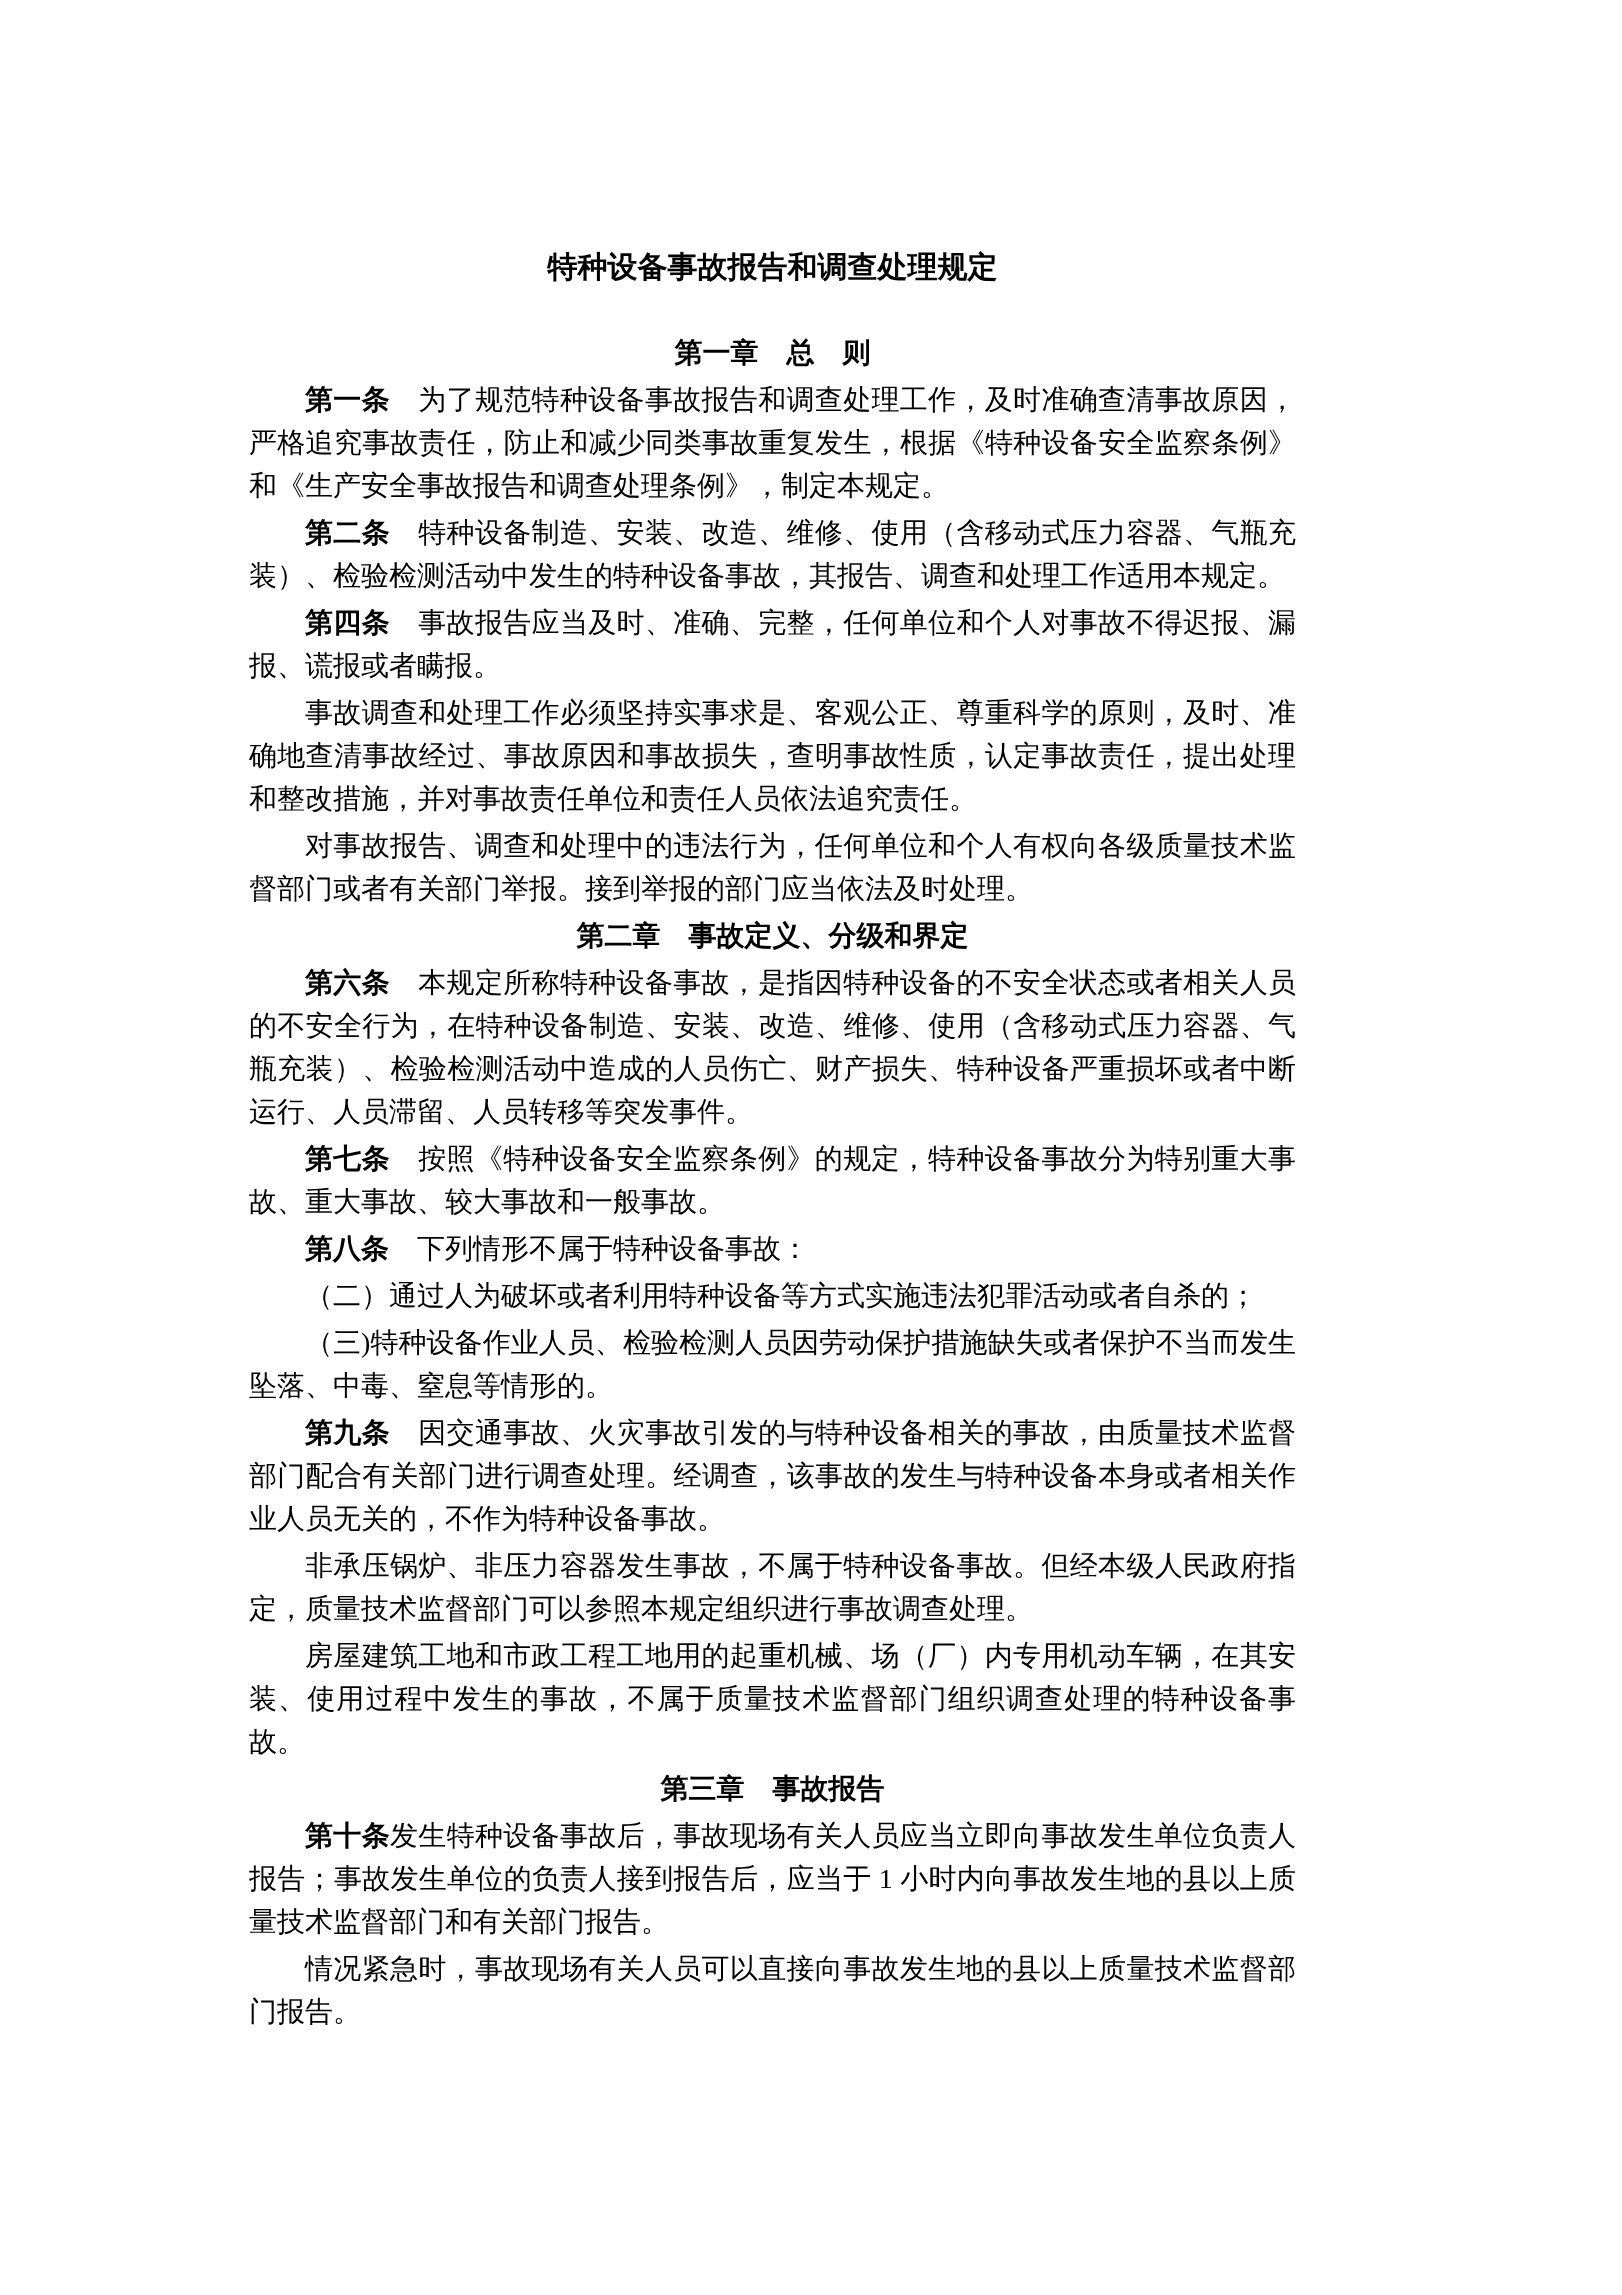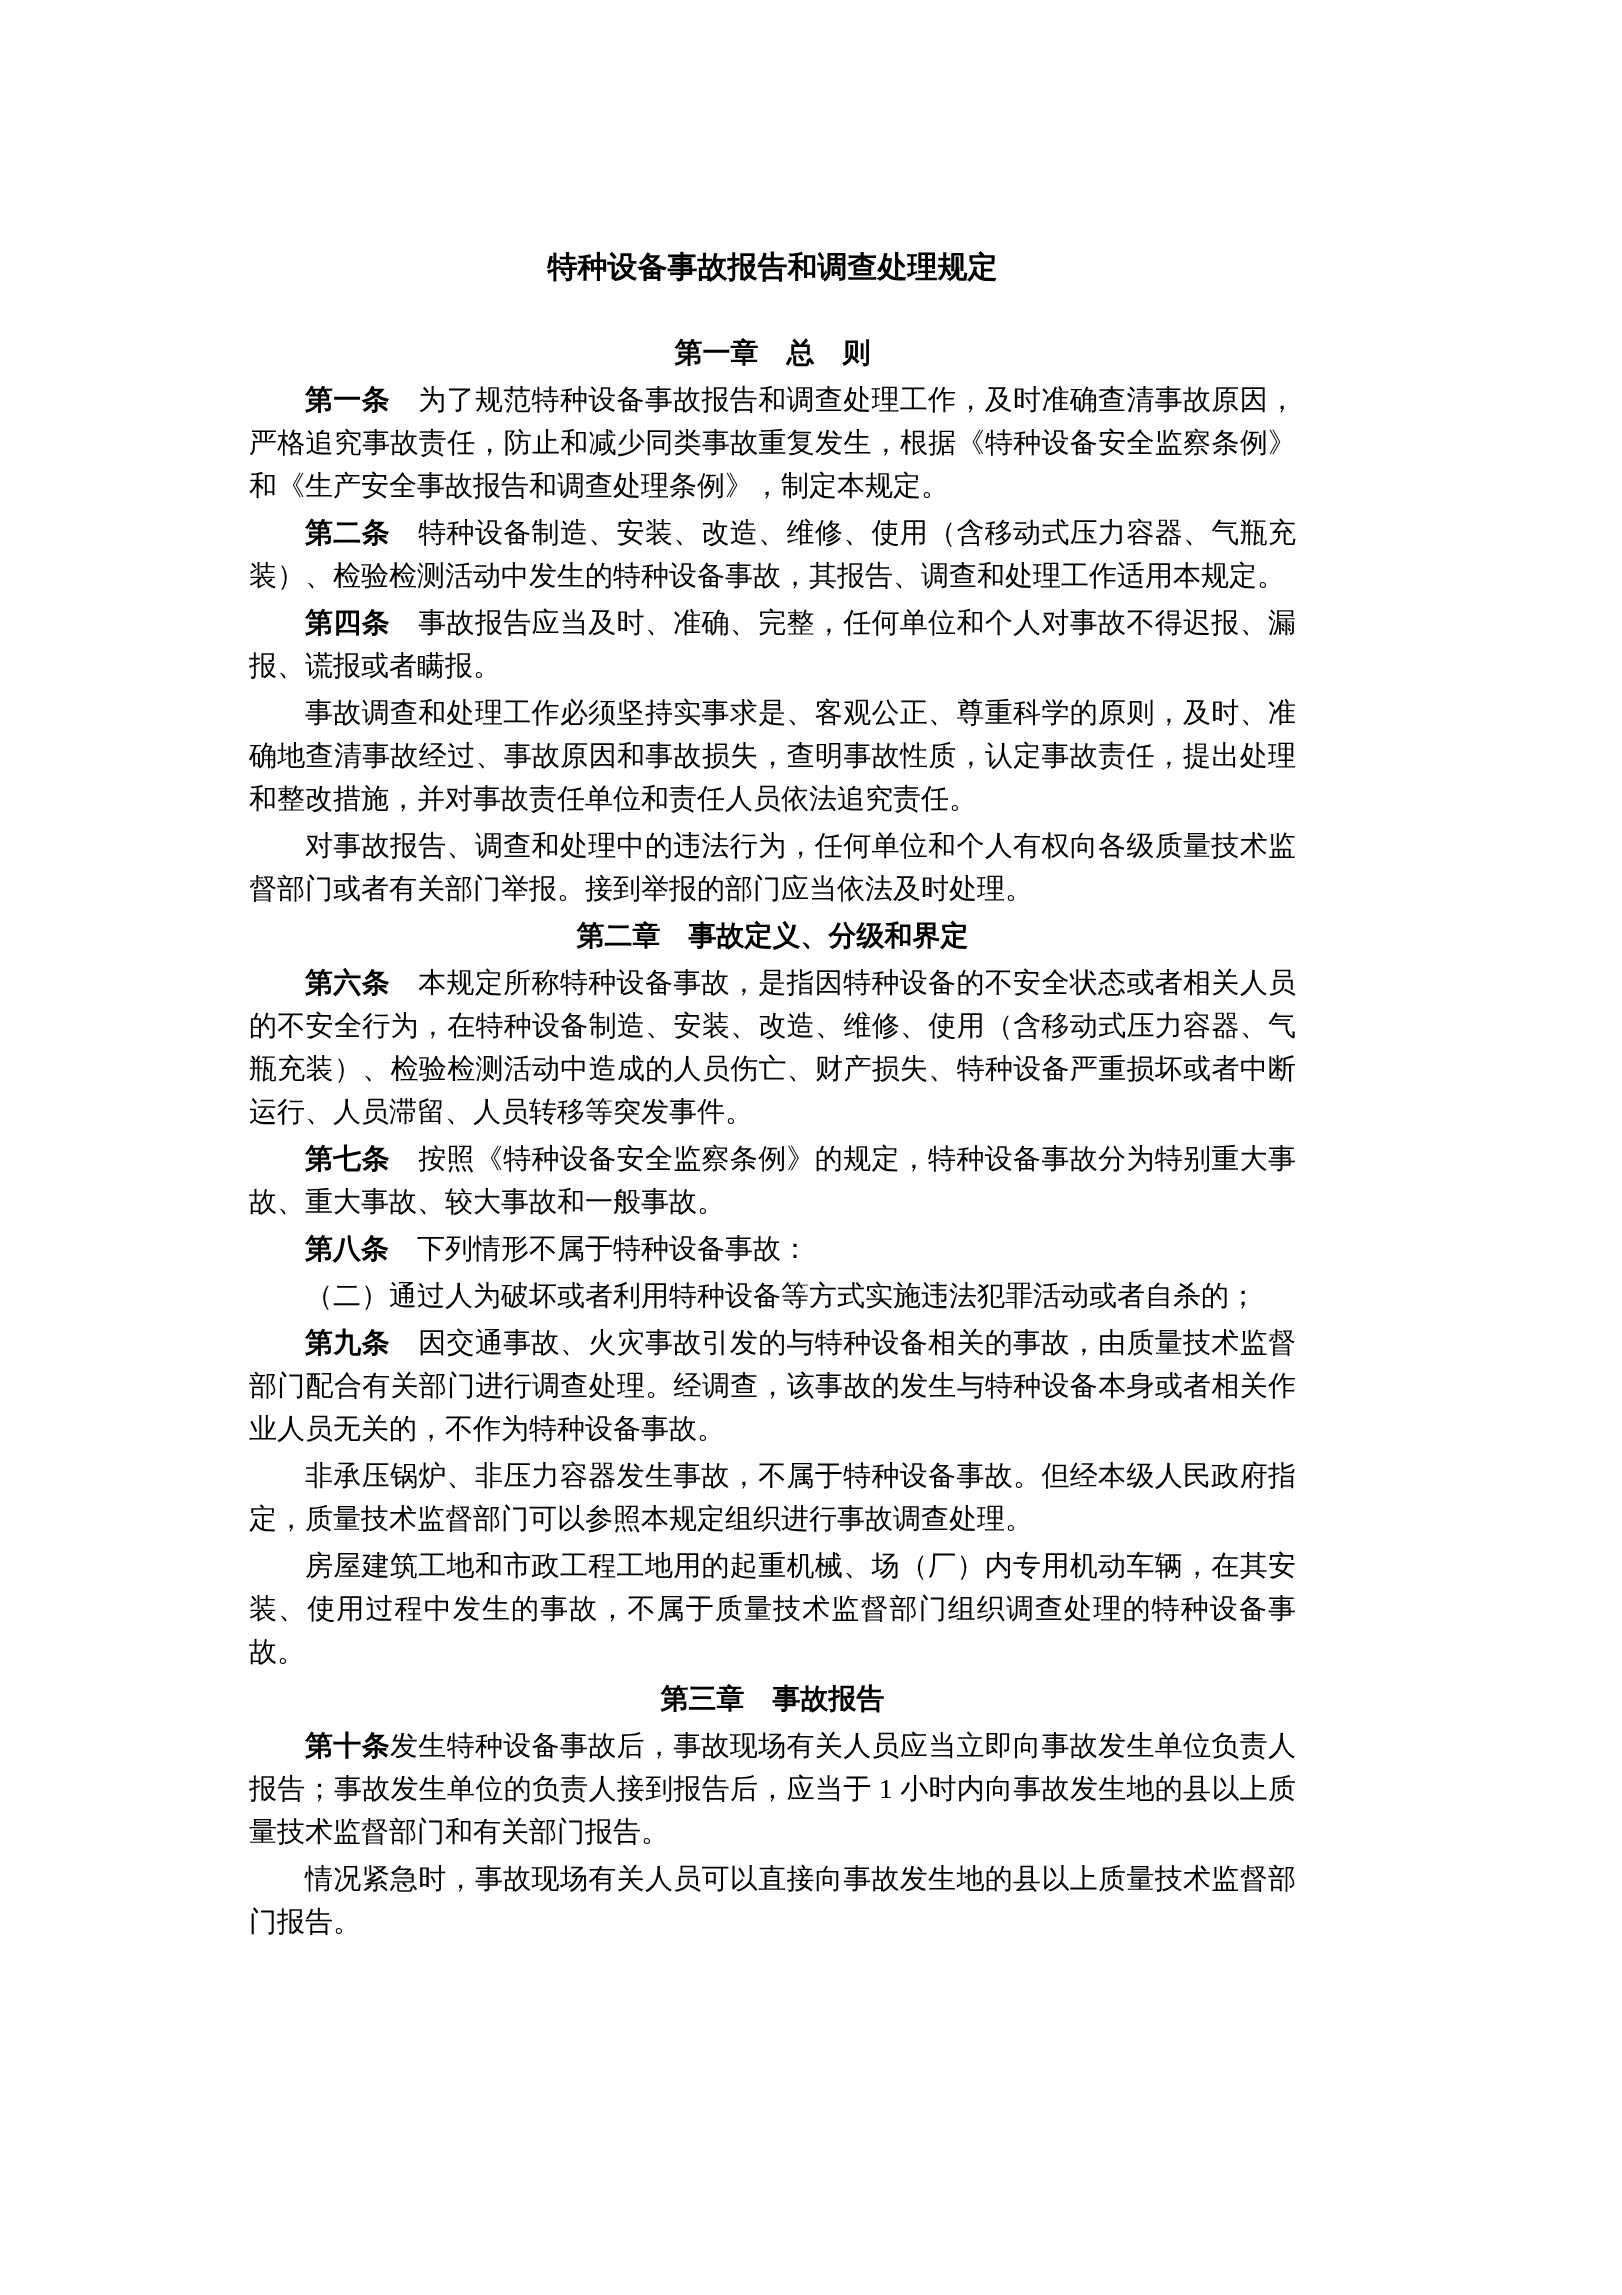--- a/index.html
+++ b/index.html
@@ -51,20 +51,21 @@
       <p class="body-para"><b class="article-no">第一条　</b>为了规范特种设备事故报告和调查处理工作，及时准确查清事故原因，严格追究事故责任，防止和减少同类事故重复发生，根据《特种设备安全监察条例》和《生产安全事故报告和调查处理条例》，制定本规定。</p>
       <p class="body-para"><b class="article-no">第二条　</b>特种设备制造、安装、改造、维修、使用（含移动式压力容器、气瓶充装）、检验检测活动中发生的特种设备事故，其报告、调查和处理工作适用本规定。</p>
       <p class="body-para"><b class="article-no">第四条　</b>事故报告应当及时、准确、完整，任何单位和个人对事故不得迟报、漏报、谎报或者瞒报。</p>
       <p class="body-para">事故调查和处理工作必须坚持实事求是、客观公正、尊重科学的原则，及时、准确地查清事故经过、事故原因和事故损失，查明事故性质，认定事故责任，提出处理和整改措施，并对事故责任单位和责任人员依法追究责任。</p>
       <p class="body-para">对事故报告、调查和处理中的违法行为，任何单位和个人有权向各级质量技术监督部门或者有关部门举报。接到举报的部门应当依法及时处理。</p>
       <p class="chapter">第二章　事故定义、分级和界定</p>
       <p class="body-para"><b class="article-no">第六条　</b>本规定所称特种设备事故，是指因特种设备的不安全状态或者相关人员的不安全行为，在特种设备制造、安装、改造、维修、使用（含移动式压力容器、气瓶充装）、检验检测活动中造成的人员伤亡、财产损失、特种设备严重损坏或者中断运行、人员滞留、人员转移等突发事件。</p>
       <p class="body-para"><b class="article-no">第七条　</b>按照《特种设备安全监察条例》的规定，特种设备事故分为特别重大事故、重大事故、较大事故和一般事故。</p>
       <p class="body-para"><b class="article-no">第八条　</b>下列情形不属于特种设备事故：</p>
       <p class="body-para">（二）通过人为破坏或者利用特种设备等方式实施违法犯罪活动或者自杀的；</p>
+      <p class="body-para">（三)特种设备作业人员、检验检测人员因劳动保护措施缺失或者保护不当而发生坠落、中毒、窒息等情形的。</p>
       <p class="body-para"><b class="article-no">第九条　</b>因交通事故、火灾事故引发的与特种设备相关的事故，由质量技术监督部门配合有关部门进行调查处理。经调查，该事故的发生与特种设备本身或者相关作业人员无关的，不作为特种设备事故。</p>
       <p class="body-para">非承压锅炉、非压力容器发生事故，不属于特种设备事故。但经本级人民政府指定，质量技术监督部门可以参照本规定组织进行事故调查处理。</p>
       <p class="body-para">房屋建筑工地和市政工程工地用的起重机械、场（厂）内专用机动车辆，在其安装、使用过程中发生的事故，不属于质量技术监督部门组织调查处理的特种设备事故。</p>
       <p class="chapter">第三章　事故报告</p>
       <p class="body-para"><b class="article-no">第十条</b>发生特种设备事故后，事故现场有关人员应当立即向事故发生单位负责人报告；事故发生单位的负责人接到报告后，应当于 1 小时内向事故发生地的县以上质量技术监督部门和有关部门报告。</p>
       <p class="body-para">情况紧急时，事故现场有关人员可以直接向事故发生地的县以上质量技术监督部门报告。</p>
     </div>
 </div>
 
 

